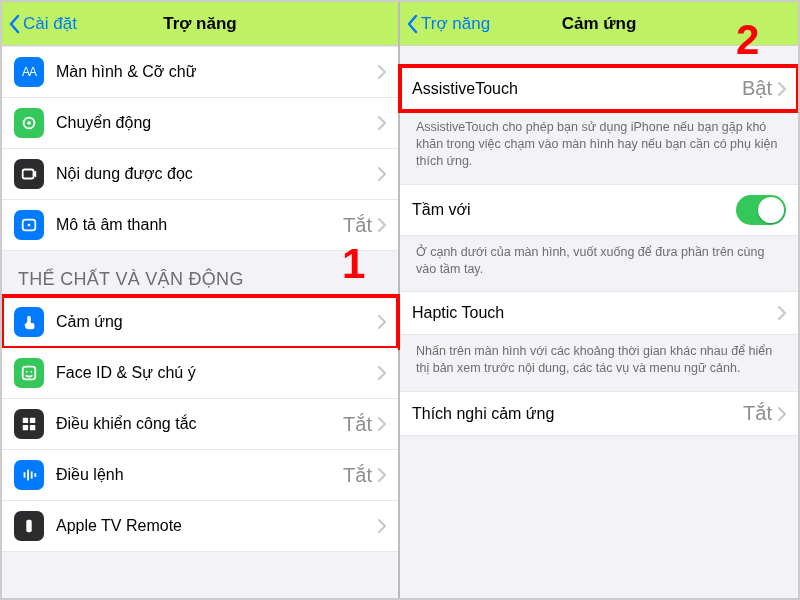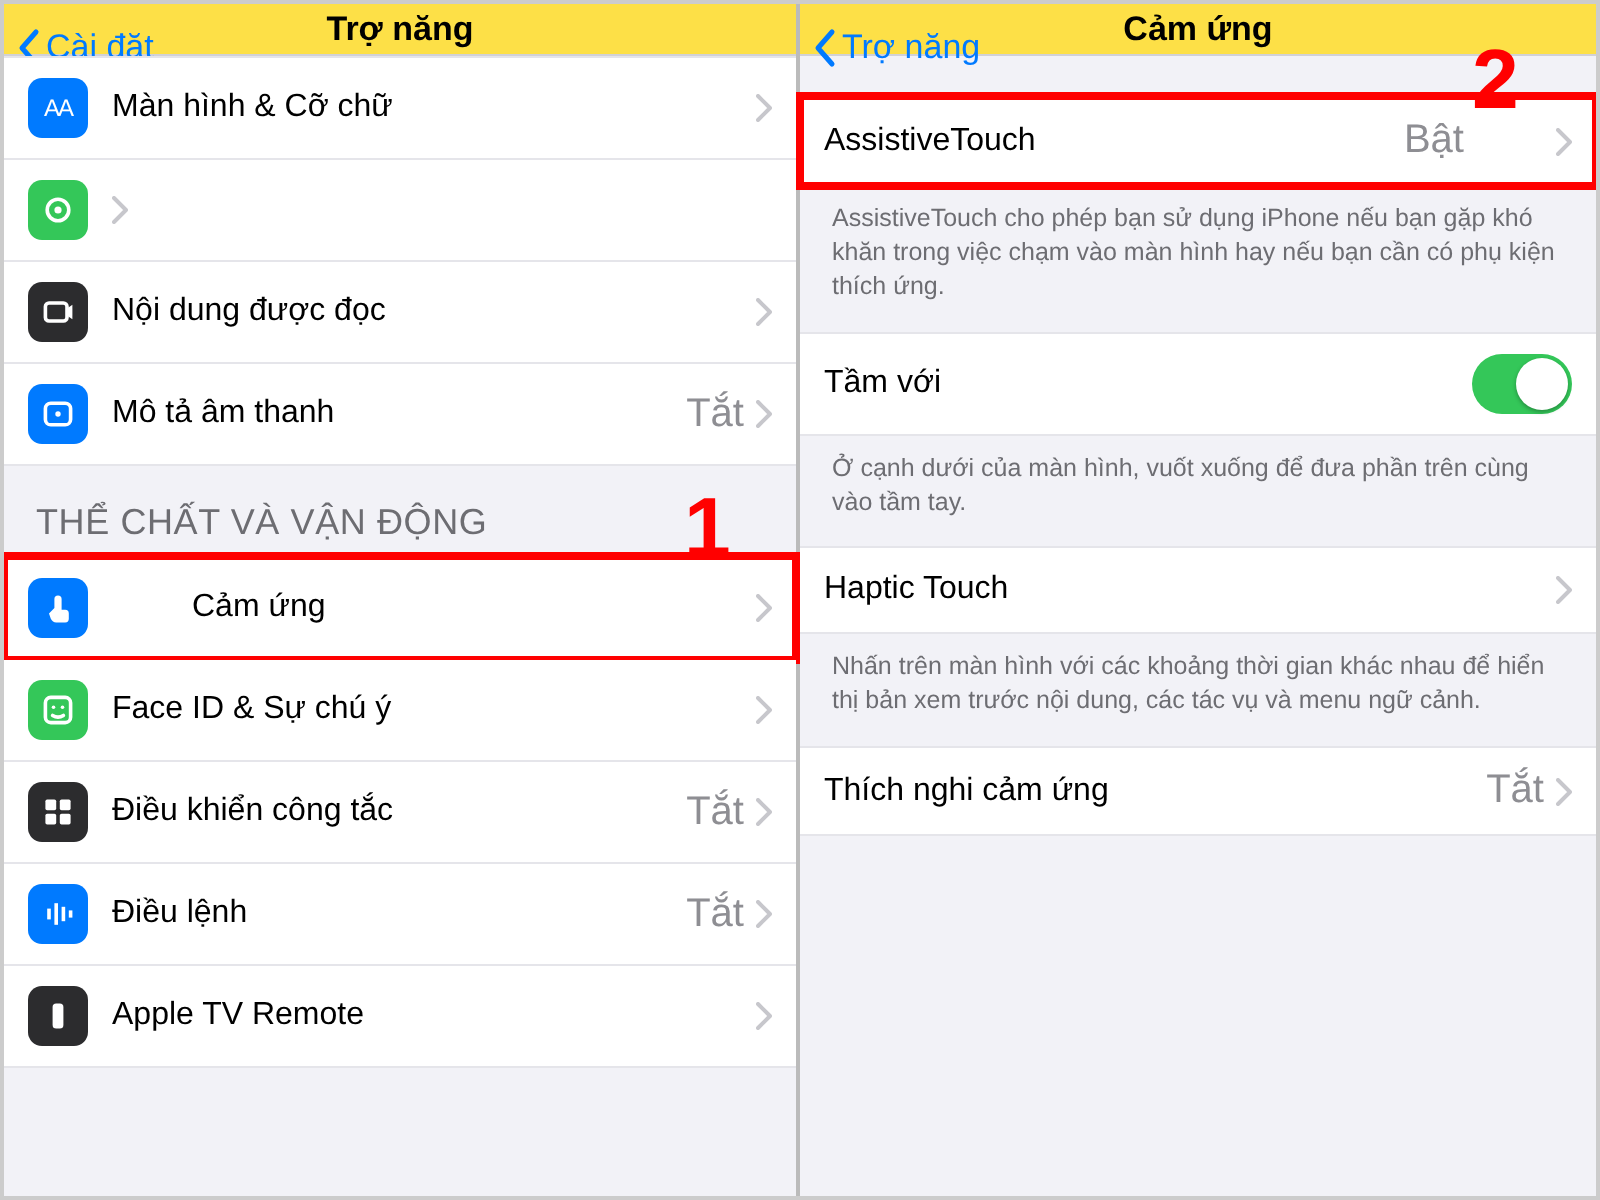--- a/index.html
+++ b/index.html
@@ -7,21 +7,21 @@
     font-family: -apple-system, "Helvetica Neue", Arial, sans-serif;
     background: #fff;
     width: 800px; height: 600px; overflow: hidden;
     border: 2px solid #ccc;
   }
   .container { display: flex; width: 100%; height: 100%; }
   .pane { width: 50%; height: 100%; background: #f2f2f7; position: relative; }
   .pane.left { border-right: 2px solid #bbb; }
   .header {
     display: flex; align-items: center; justify-content: center;
-    height: 26px; background: #fde047; border-bottom: 1px solid #d1d1d6;
+    height: 44px; background: #bef264; border-bottom: 1px solid #d1d1d6;
     position: relative;
   }
   .back {
     position: absolute; left: 6px; top: 0; height: 44px;
     display: flex; align-items: center; color: #007aff; font-size: 17px;
   }
   .back svg { width: 12px; height: 20px; margin-right: 3px; }
   .title { font-size: 17px; font-weight: 600; color: #000; }
   .group-header {
     font-size: 18px; color: #6d6d72; text-transform: uppercase;
@@ -47,21 +47,21 @@
   }
   .toggle {
     width: 50px; height: 30px; border-radius: 15px; background: #34c759;
     position: relative; flex-shrink: 0;
   }
   .toggle::after {
     content: ""; position: absolute; right: 2px; top: 2px;
     width: 26px; height: 26px; background: #fff; border-radius: 50%;
     box-shadow: 0 1px 2px rgba(0,0,0,0.3);
   }
-  .highlight { outline: 4px solid #ff0000; outline-offset: -2px; gap: 40px; }
+  .highlight { outline: 4px solid #ff0000; outline-offset: -2px; }
   .annot {
     position: absolute; font-size: 42px; font-weight: 900; color: #ff0000;
     font-family: Arial, sans-serif; z-index: 10;
   }
   .spacer { height: 20px; }
 </style>
 </head>
 <body>
 
 <div class="container">
@@ -89,20 +89,21 @@
             </svg>
           </span>
         </div>
         <div class="row">
           <div class="icon" style="background:#34c759">
             <svg width="18" height="18" viewBox="0 0 20 20">
               <circle cx="10" cy="10" r="6" stroke="#fff" stroke-width="2" fill="none" stroke-linecap="round" stroke-linejoin="round"></circle>
               <circle cx="10" cy="10" r="2" fill="#fff"></circle>
             </svg>
           </div>
+          <div class="label">Chuyển động</div>
           <span class="chev">
             <svg viewBox="0 0 8 14">
               <path d="M1 1 L7 7 L1 13" stroke="#c7c7cc" stroke-width="2" fill="none" stroke-linecap="round" stroke-linejoin="round"></path>
             </svg>
           </span>
         </div>
         <div class="row">
           <div class="icon" style="background:#2c2c2e">
             <svg width="18" height="18" viewBox="0 0 20 20">
               <rect x="3" y="5" width="12" height="10" rx="2" stroke="#fff" stroke-width="2" fill="none" stroke-linecap="round" stroke-linejoin="round"></rect>

